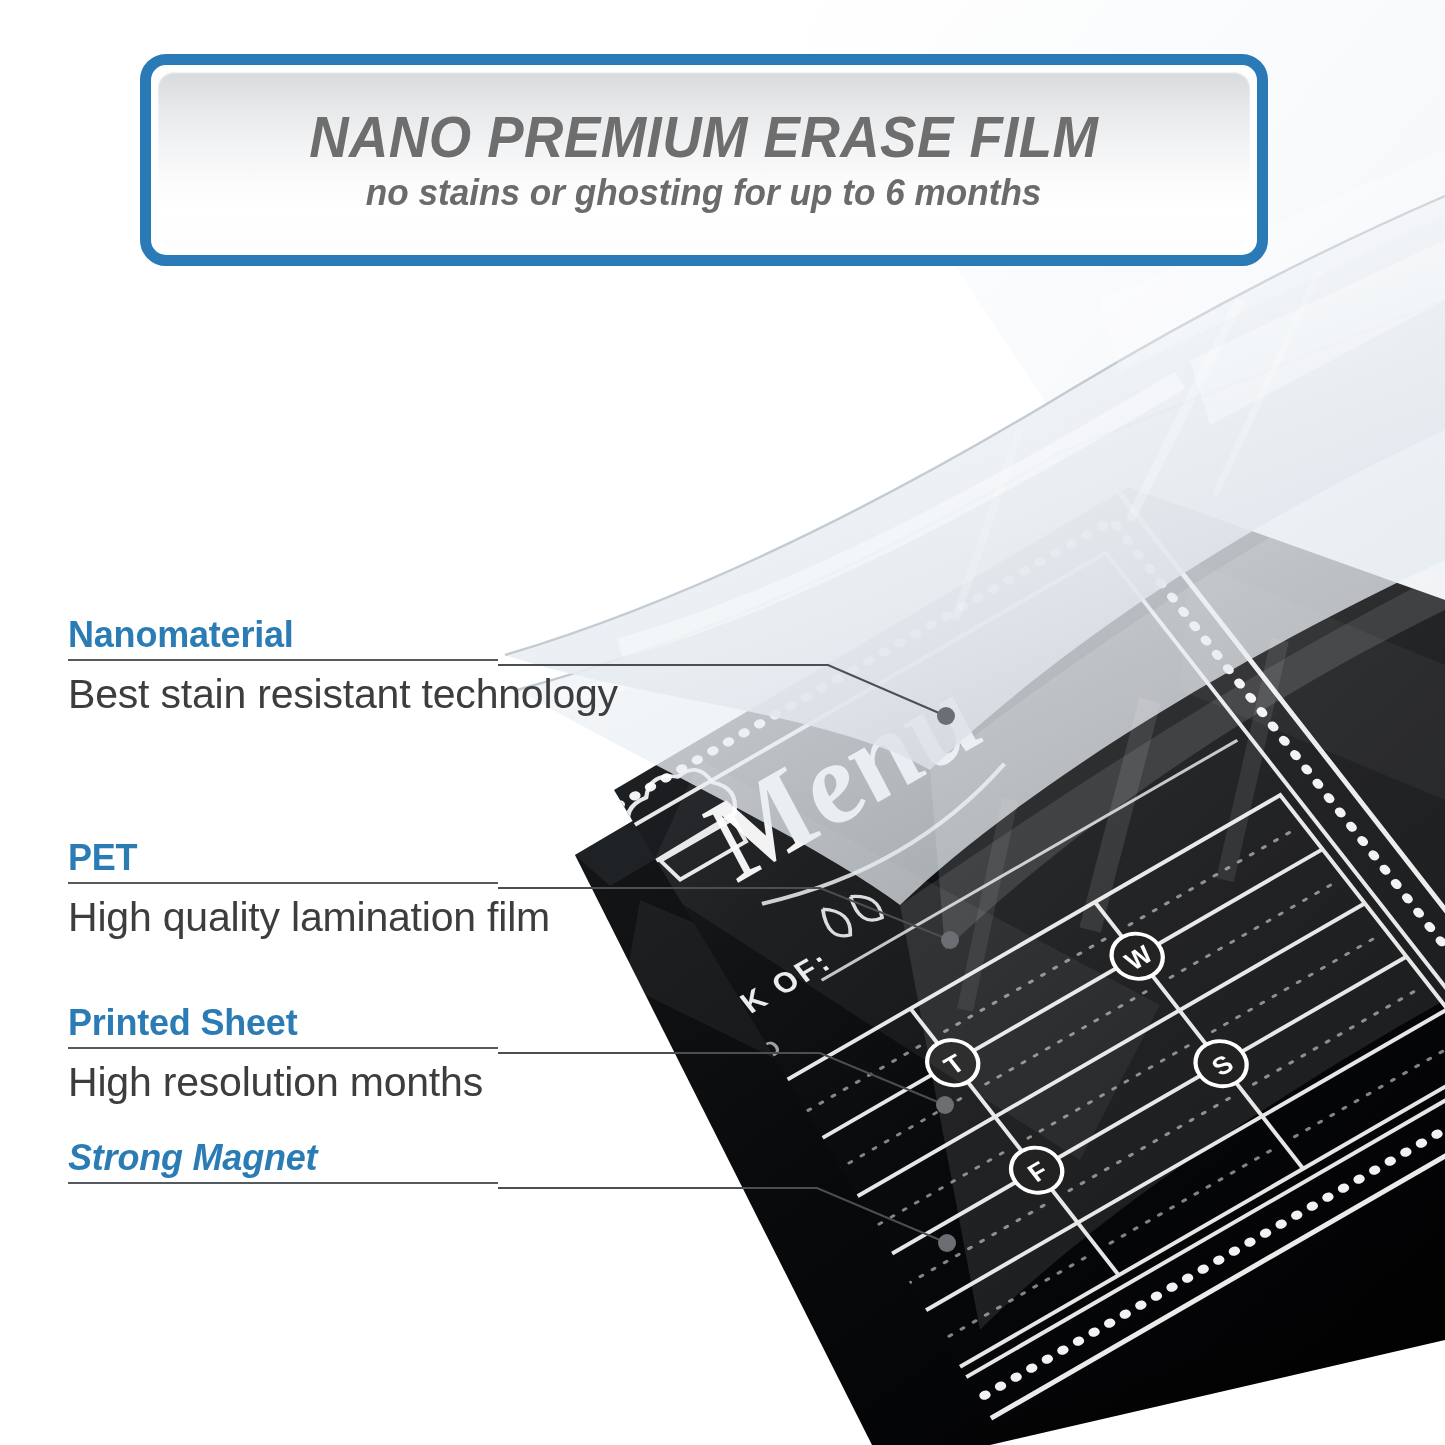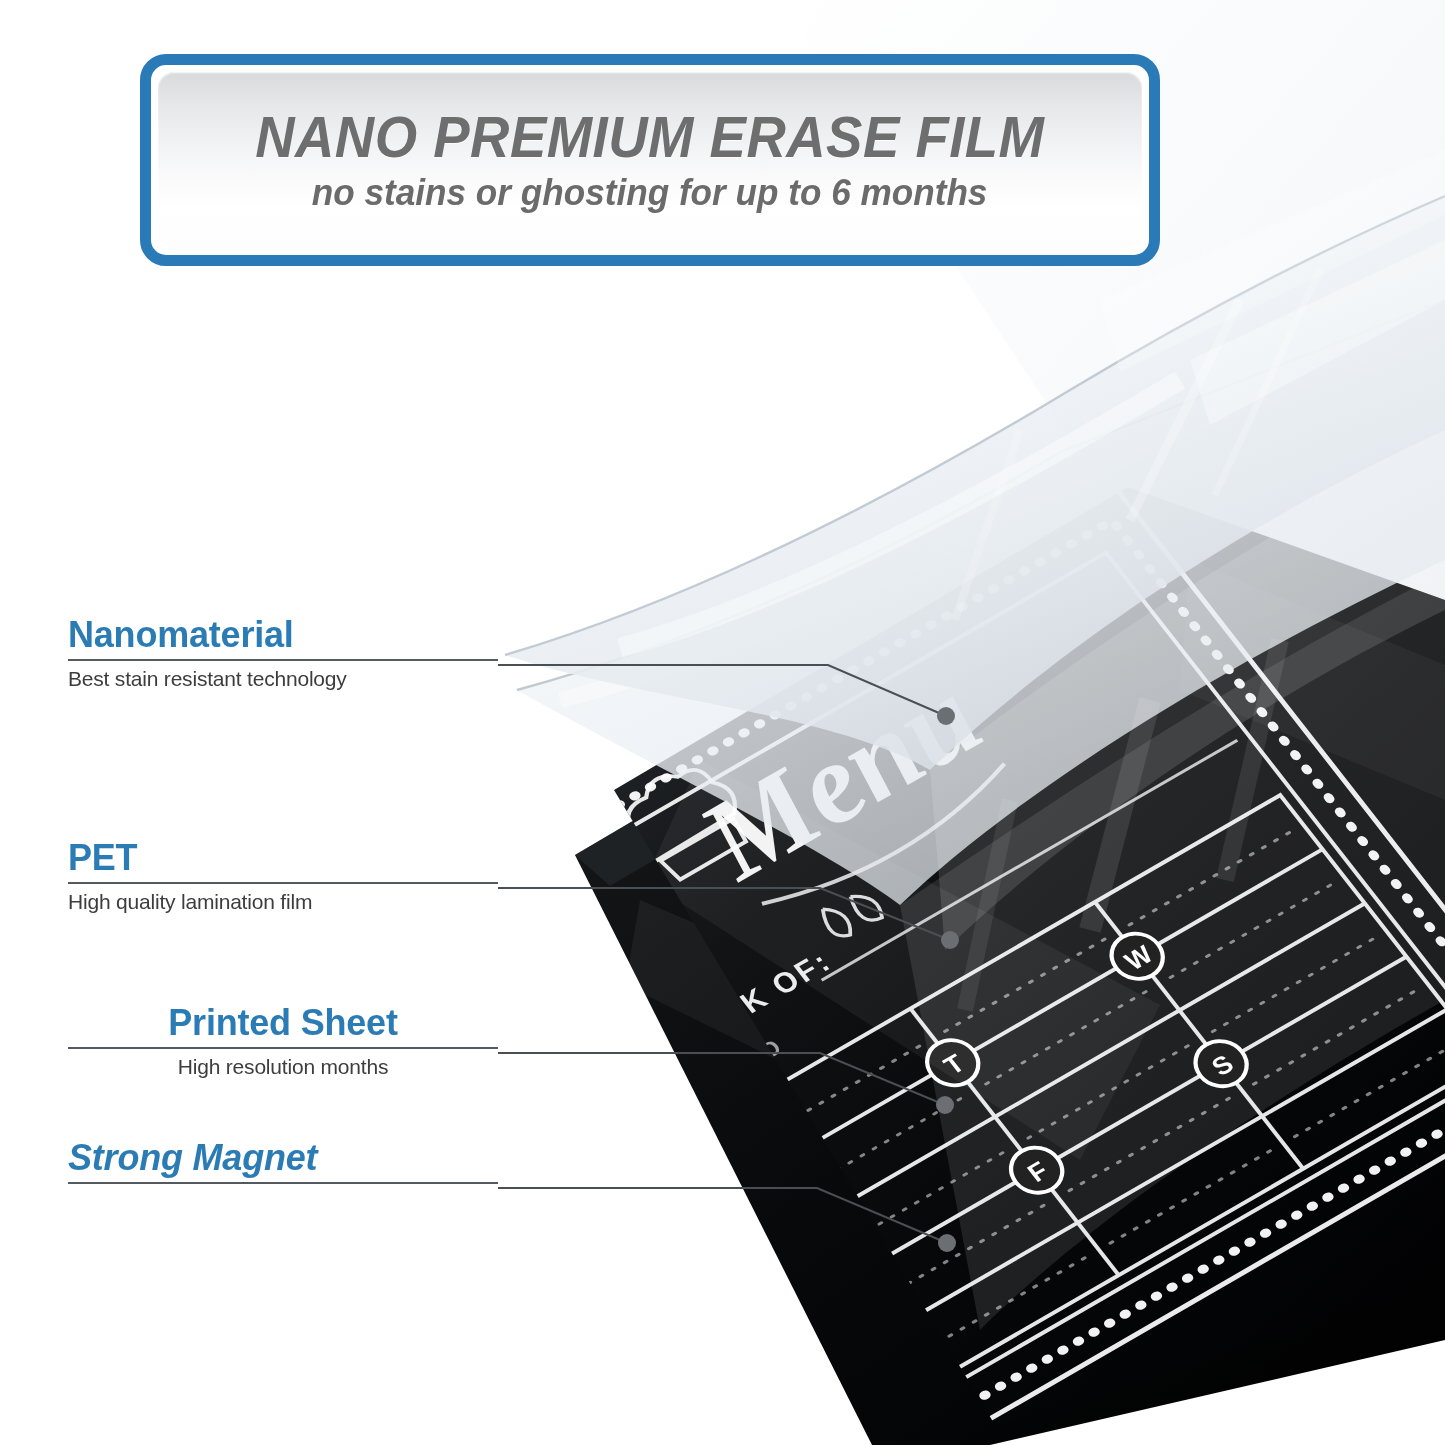--- a/index.html
+++ b/index.html
@@ -16,21 +16,21 @@
     height: 1445px;
     background: #ffffff;
     overflow: hidden;
   }
 
   
   #header-banner {
     position: absolute;
     left: 140px;
     top: 54px;
-    width: 1020px;
+    width: 1128px;
     height: 212px;
     border: 11px solid #2a7ab8;
     border-radius: 26px;
     box-sizing: border-box;
     background: #ffffff;
     padding: 7px;
   }
   #header-inner {
     width: 100%;
     height: 100%;
@@ -95,25 +95,25 @@
     line-height: 1.0;
     white-space: nowrap;
     letter-spacing: -0.2px;
   }
   .callout-rule {
     height: 2px;
     background: #555a5e;
     margin-top: 6px;
   }
   .callout-sub {
-    font-size: 21px;
+    font-size: 41px;
     font-weight: normal;
     color: #3d3d3d;
     line-height: 1.0;
-    margin-top: 7px;
+    margin-top: 13px;
     white-space: nowrap;
     letter-spacing: -0.2px;
   }
 </style>
 </head>
 <body>
 
 <div id="page">
 
   <svg id="artwork" viewBox="0 0 1445 1445" xmlns="http://www.w3.org/2000/svg">
@@ -337,21 +337,21 @@
     <div class="callout-rule" style="width:430px;"></div>
     <div class="callout-sub">Best stain resistant technology</div>
   </div>
 
   <div class="callout" style="top:840px;">
     <div class="callout-title">PET</div>
     <div class="callout-rule" style="width:430px;"></div>
     <div class="callout-sub">High quality lamination film</div>
   </div>
 
-  <div class="callout" style="top:1005px;text-align:center;">
+  <div class="callout" style="top:1005px;">
     <div class="callout-title">Printed Sheet</div>
     <div class="callout-rule" style="width:430px;"></div>
     <div class="callout-sub">High resolution months</div>
   </div>
 
   <div class="callout" style="top:1140px;font-style:italic;">
     <div class="callout-title">Strong Magnet</div>
     <div class="callout-rule" style="width:430px;"></div>
   </div>
 

